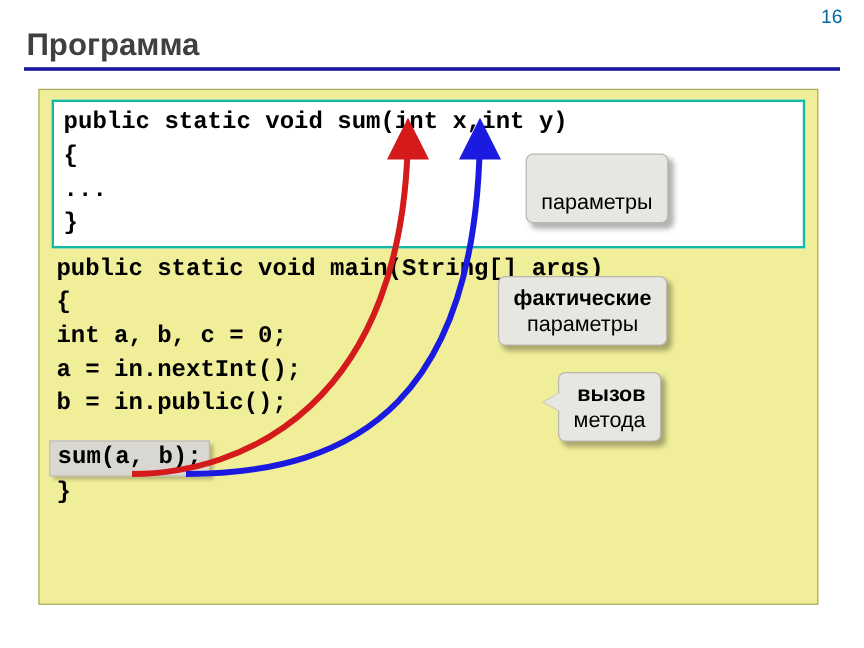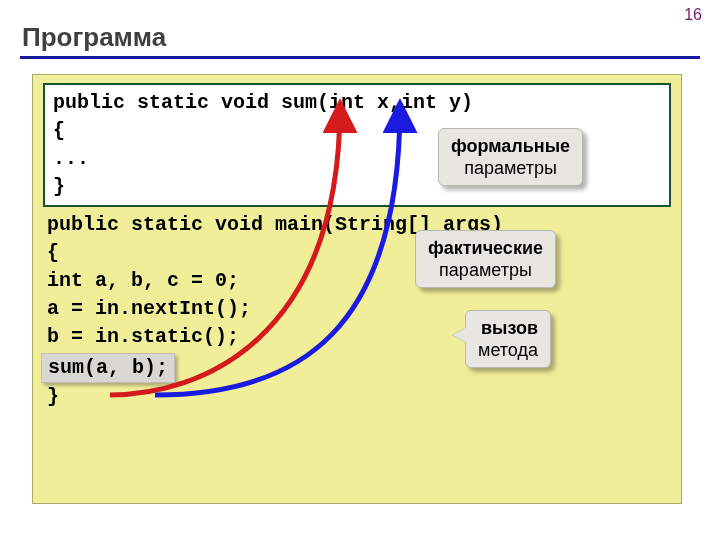--- a/index.html
+++ b/index.html
@@ -10,21 +10,21 @@
     background: #fff;
     font-family: Arial, Helvetica, sans-serif;
     position: relative;
     overflow: hidden;
   }
   .page-num {
     position: absolute;
     top: 6px;
     right: 18px;
     font-size: 16px;
-    color: #701a75;
+    color: #0369a1;
   }
   .title {
     position: absolute;
     top: 22px;
     left: 22px;
     font-size: 26px;
     font-weight: bold;
     color: #404040;
   }
   .rule {
@@ -45,32 +45,32 @@
     border: 1px solid #a9a966;
     box-sizing: border-box;
     padding: 10px 14px;
     font-family: "Courier New", monospace;
     font-size: 20px;
     line-height: 28px;
     color: #000;
     font-weight: bold;
   }
   .inner-box {
-    border: 2px solid #14532d;
+    border: 2px solid #14b8a6;
     background: #fff;
     padding: 4px 8px;
     margin: -2px -4px 4px -4px;
   }
   .highlight-box {
     display: inline-block;
     background: #d9d7d2;
     border: 1px solid #bfbdb8;
     box-shadow: 3px 3px 3px rgba(0,0,0,0.25);
     padding: 0 6px;
-    margin-top: 2px;
+    margin-top: 16px;
     margin-left: -6px;
   }
   .callout {
     position: absolute;
     background: #e8e6e1;
     border: 1px solid #b9b7b2;
     border-radius: 6px;
     box-shadow: 4px 4px 4px rgba(0,0,0,0.3);
     padding: 6px 12px;
     font-size: 18px;
@@ -112,29 +112,29 @@
   <div class="inner-box">
     <div>public static void sum(int x,int y)</div>
     <div>{</div>
     <div> ...</div>
     <div>}</div>
   </div>
   <div>public static void main(String[] args)</div>
   <div>{</div>
   <div> int a, b, c = 0;</div>
   <div> a = in.nextInt();</div>
-  <div> b = in.static();</div>
+  <div> b = in.public();</div>
   <div class="highlight-box">
     <span>sum(a,  b);</span>
   </div>
   <div>}</div>
 </div>
 
 <div class="callout" id="c1">
-  <b>формальные</b><br>
+  <br>
   <span>параметры</span>
 </div>
 
 <div class="callout" id="c2">
   <b>фактические</b><br>
   <span>параметры</span>
 </div>
 
 <div class="callout" id="c3">
   <div class="tail"></div>

